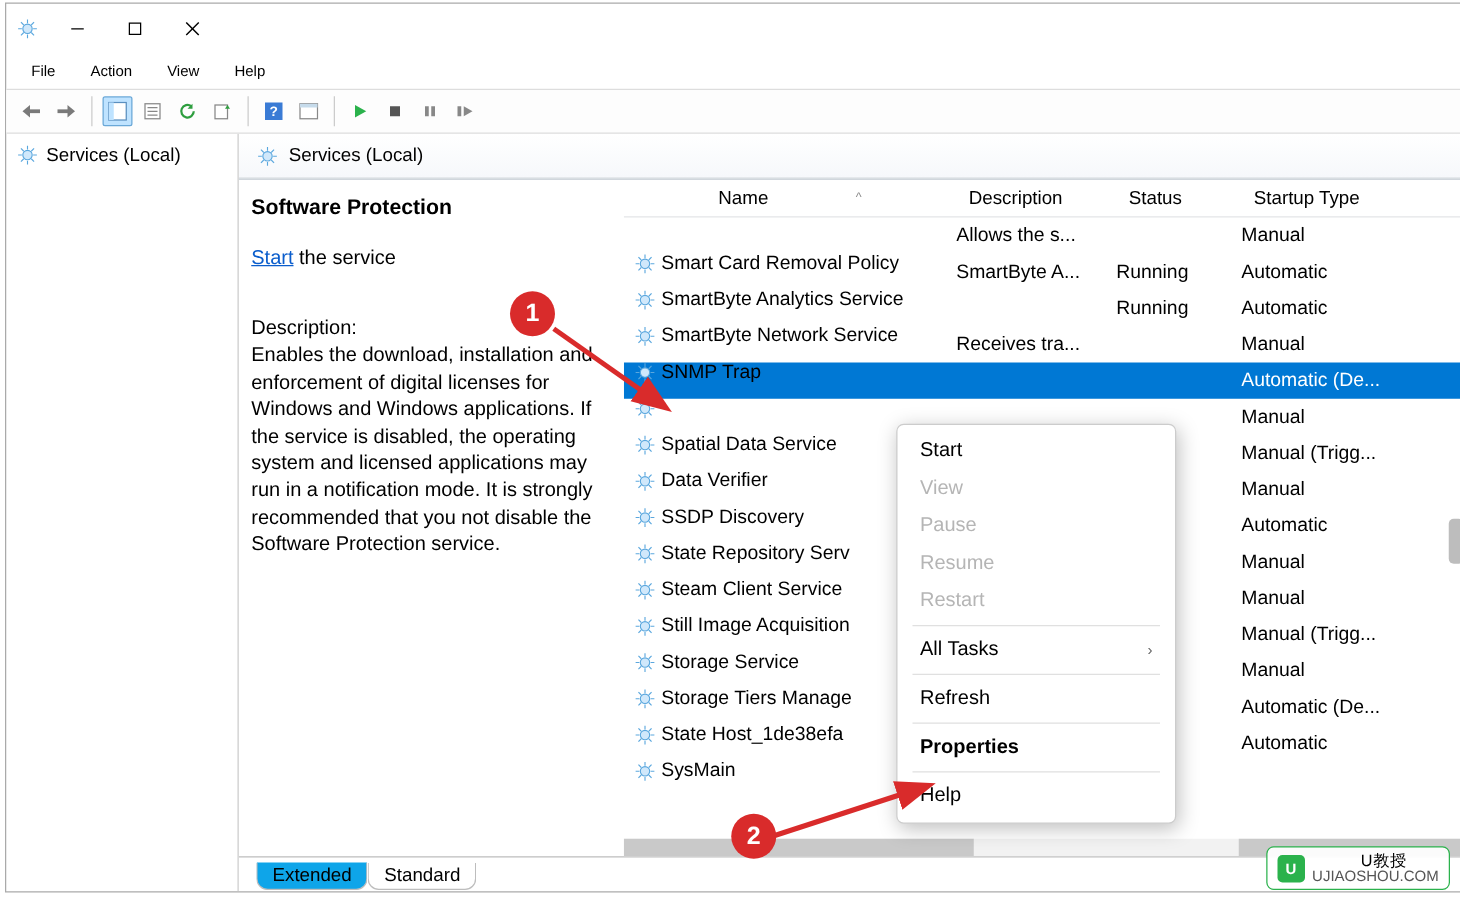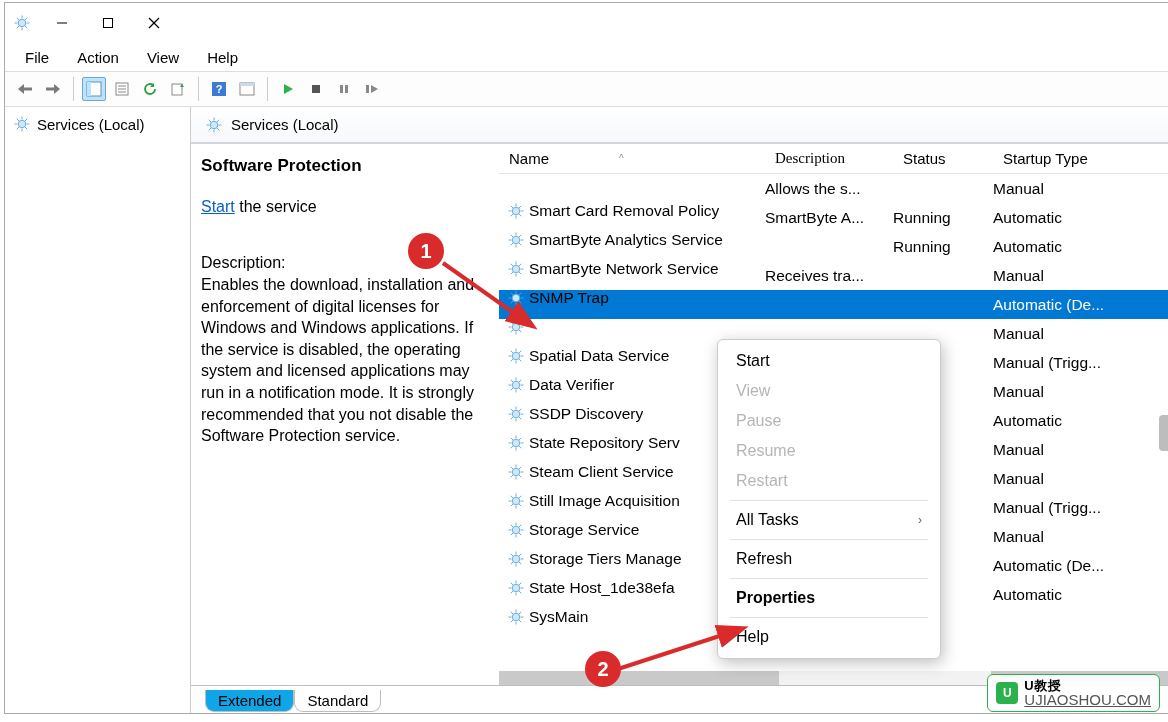--- a/index.html
+++ b/index.html
@@ -4,21 +4,21 @@
 <style>
 * { margin: 0; padding: 0; box-sizing: border-box; font-family: "Segoe UI", Tahoma, sans-serif; }
 body { width: 1168px; height: 722px; background: #fff; font-size: 16px; color: #000; overflow: hidden; position: relative; }
 .window { width: 1168px; height: 712px; border: 1px solid #aaa; background: #fff; display: flex; flex-direction: column; position: relative; top: 2px; left: 4px; }
 .titlebar { height: 40px; display: flex; align-items: center; padding: 0 8px; }
 .titlebar .app-icon { width: 18px; height: 18px; margin-right: 8px; }
 .titlebar .title { font-size: 15px; flex: 1; }
 .win-controls { display: flex; height: 40px; }
 .win-btn { width: 46px; display: flex; align-items: center; justify-content: center; font-size: 14px; }
 .menubar { height: 28px; display: flex; align-items: center; padding: 0 8px; gap: 4px; border-top: 0; }
-.menubar span { padding: 2px 12px; font-size: 15px; }
+.menubar span { padding: 2px 12px; font-size: 12px; }
 .toolbar { height: 36px; display: flex; align-items: center; padding: 0 8px; gap: 4px; border-top: 1px solid #ddd; border-bottom: 1px solid #ddd; background: #fdfdfd; }
 .tool-sep { width: 1px; height: 24px; background: #ccc; margin: 0 4px; }
 .tool-btn { width: 24px; height: 24px; display: flex; align-items: center; justify-content: center; border-radius: 2px; }
 .tool-btn.selected { background: #bfe3ff; border: 1px solid #6aa8d8; }
 .content { flex: 1; display: flex; overflow: hidden; }
 .left-pane { width: 186px; border-right: 1px solid #ccc; padding: 6px 4px; overflow: hidden; }
 .tree-item { display: flex; align-items: center; gap: 6px; padding: 2px 4px; font-size: 15px; }
 .gear-svg { width: 18px; height: 18px; flex: none; }
 .right-pane { flex: 1; display: flex; flex-direction: column; overflow: hidden; position: relative; }
 .right-header { height: 36px; display: flex; align-items: center; gap: 8px; padding: 0 14px; background: linear-gradient(#fff,#f6f8fb); border-bottom: 1px solid #d0d6dc; }
@@ -27,22 +27,22 @@
 .main-area { flex: 1; display: flex; overflow: hidden; position: relative; border-top: 1px solid #d0d6dc; }
 .detail-pane { width: 308px; padding: 12px 10px 12px 10px; overflow: hidden; }
 .detail-title { font-weight: 700; font-size: 17px; margin-bottom: 22px; }
 .start-line { font-size: 16px; margin-bottom: 38px; }
 .start-link { color: #0a5dcc; text-decoration: underline; cursor: pointer; }
 .desc-label { font-size: 16px; margin-bottom: 2px; }
 .desc-text { font-size: 16px; line-height: 1.35; }
 .list-pane { flex: 1; display: flex; flex-direction: column; overflow: hidden; position: relative; }
 .list-header { display: flex; height: 30px; align-items: center; border-bottom: 1px solid #e3e5e8; background: #fff; }
 .col-h { font-size: 15px; padding: 0 10px; white-space: nowrap; overflow: hidden; text-overflow: ellipsis; }
-.col-name { width: 266px; display: flex; align-items: center; }
-.col-desc { width: 128px; font-family: Liberation Serif, serif; }
+.col-name { width: 266px; display: flex; align-items: center; justify-content: center; }
+.col-desc { width: 128px; }
 .col-status { width: 100px; }
 .col-startup { width: 138px; }
 .sort-ind { font-size: 10px; color: #888; margin-left: 70px; }
 .list-body { flex: 1; overflow: hidden; position: relative; }
 .row { display: flex; height: 29px; align-items: center; font-size: 15.5px; }
 .row .cell { white-space: nowrap; overflow: hidden; text-overflow: ellipsis; padding: 0 6px 0 0; }
 .row .row-icon { width: 18px; height: 18px; margin: 0 4px 0 8px; flex: none; }
 .name-cell { width: 266px; display: flex; align-items: center; margin-top: 45px; }
 .name-cell .name-text { white-space: nowrap; overflow: hidden; text-overflow: ellipsis; }
 .desc-cell { width: 128px; }
@@ -64,22 +64,22 @@
 .cm-item.bold { font-weight: 700; }
 .cm-sep { height: 1px; background: #e0e0e0; margin: 4px 12px; }
 .cm-arrow { font-size: 12px; color: #666; }
 .annot { position: absolute; z-index: 80; }
 .badge { width: 36px; height: 36px; border-radius: 50%; background: #d92b2b; color: #fff; display: flex; align-items: center; justify-content: center; font-weight: 700; font-size: 20px; }
 .arrow-svg { position: absolute; z-index: 75; pointer-events: none; }
 .vscroll-ind { position: absolute; right: 0; top: 50%; width: 12px; height: 36px; background: #bdbdbd; border-radius: 4px; }
 .watermark { position: absolute; right: 8px; bottom: 10px; display: flex; align-items: center; gap: 6px; padding: 4px 8px; background: rgba(255,255,255,0.92); border: 1px solid #2bb24c; border-radius: 6px; z-index: 90; }
 .wm-icon { width: 22px; height: 22px; background: #2bb24c; border-radius: 4px; display: flex; align-items: center; justify-content: center; color: #fff; font-size: 12px; font-weight: 700; }
 .wm-text { display: flex; flex-direction: column; line-height: 1; }
-.wm-main { font-weight: 700; font-size: 13px; letter-spacing: 0.5px; }
-.wm-sub { font-size: 15px; color: #555; text-decoration: underline; }
+.wm-main { font-weight: 400; font-size: 13px; letter-spacing: 0.5px; margin-left: 39px; }
+.wm-sub { font-size: 12px; color: #555; }
 </style>
 </head>
 <body>
 
 <div class="window">
 
   <div class="titlebar">
     <svg class="app-icon gear-svg" viewBox="0 0 24 24">
         <circle cx="12" cy="12" r="5" fill="#d0e8fb" stroke="#5aa7de" stroke-width="1.2"></circle>
         <g stroke="#5aa7de" stroke-width="1.2">

